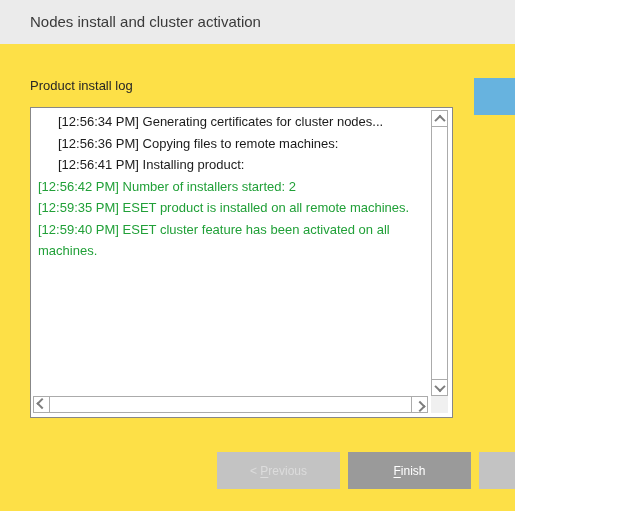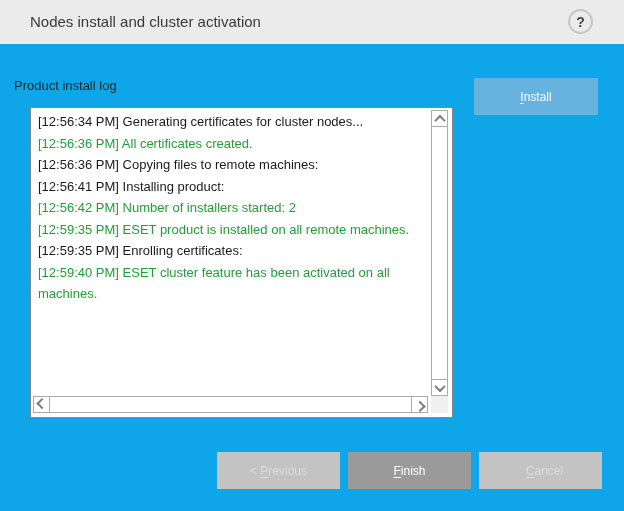--- a/index.html
+++ b/index.html
@@ -8,36 +8,36 @@
     --success-green:#21a038;
     --info-text:#1b1b1b;
     --finish-gray:#9a9a9a;
     --disabled-bg:#c3c3c3;
     --disabled-text:#dcdcdc;
     --listbox-border:#878787;
     --scrollbar-border:#ababab;
   }
   html,body{margin:0;padding:0;}
   body{background:#fff;font-family:"Liberation Sans",sans-serif;}
-  .window{position:relative;width:624px;height:511px;background:#0ea5e9;overflow:hidden;}
+  .window{position:relative;width:515px;height:511px;background:#fde047;overflow:hidden;}
 
   
   .header{position:absolute;left:0;top:0;width:624px;height:44px;background:var(--header-bg);}
   .header-title{position:absolute;left:30px;top:0;height:44px;line-height:44px;font-size:15px;color:#3a3a3a;}
   .help-btn{position:absolute;left:568px;top:9px;width:25px;height:25px;border:2px solid #c6c6c6;border-radius:50%;
     box-sizing:border-box;background:transparent;color:#444;font-size:14px;font-weight:700;
     display:flex;align-items:center;justify-content:center;cursor:pointer;padding:0;}
 
   
-  .log-label{position:absolute;left:14px;top:78px;font-size:13px;color:#262626;}
+  .log-label{position:absolute;left:30px;top:78px;font-size:13px;color:#262626;}
   .listbox{position:absolute;left:30px;top:107px;width:423px;height:311px;border:1px solid var(--listbox-border);
     box-sizing:border-box;background:#fff;}
   .log-content{position:absolute;left:0;top:3px;right:26px;padding:0 0 0 7px;font-size:13px;line-height:21.5px;}
   .log-line{white-space:normal;}
-  .log-line.info{color:var(--info-text);}
+  .log-line.info{color:var(--info-text);margin-left:20px;}
   .log-line.success{color:var(--success-green);}
 
   
   .sb-btn{position:absolute;width:17px;height:17px;border:1px solid var(--scrollbar-border);box-sizing:border-box;
     background:#fff;display:flex;align-items:center;justify-content:center;cursor:pointer;padding:0;}
   .sb-thumb{position:absolute;border:1px solid var(--scrollbar-border);box-sizing:border-box;background:#fff;cursor:pointer;}
   .vscroll{position:absolute;top:2px;right:4px;width:17px;height:286px;}
   .vscroll .up{top:0;left:0;}
   .vscroll .down{bottom:0;left:0;}
   .vscroll .sb-thumb{top:16px;bottom:16px;left:0;right:0;}
@@ -72,26 +72,24 @@
     <button class="help-btn">
       <span>?</span>
     </button>
   </div>
 
   <div class="log-label">Product install log</div>
 
   <div class="listbox">
     <div class="log-content">
         <div class="log-line info">[12:56:34 PM] Generating certificates for cluster nodes...</div>
-        <div class="log-line success">[12:56:36 PM] All certificates created.</div>
         <div class="log-line info">[12:56:36 PM] Copying files to remote machines:</div>
         <div class="log-line info">[12:56:41 PM] Installing product:</div>
         <div class="log-line success">[12:56:42 PM] Number of installers started: 2</div>
         <div class="log-line success">[12:59:35 PM] ESET product is installed on all remote machines.</div>
-        <div class="log-line info">[12:59:35 PM] Enrolling certificates:</div>
         <div class="log-line success">[12:59:40 PM] ESET cluster feature has been activated on all machines.</div>
       </div>
 
     <div class="vscroll">
       <button class="sb-btn up">
         <span class="chev up"></span>
       </button>
       <div class="sb-thumb"></div>
       <button class="sb-btn down">
         <span class="chev down"></span>

